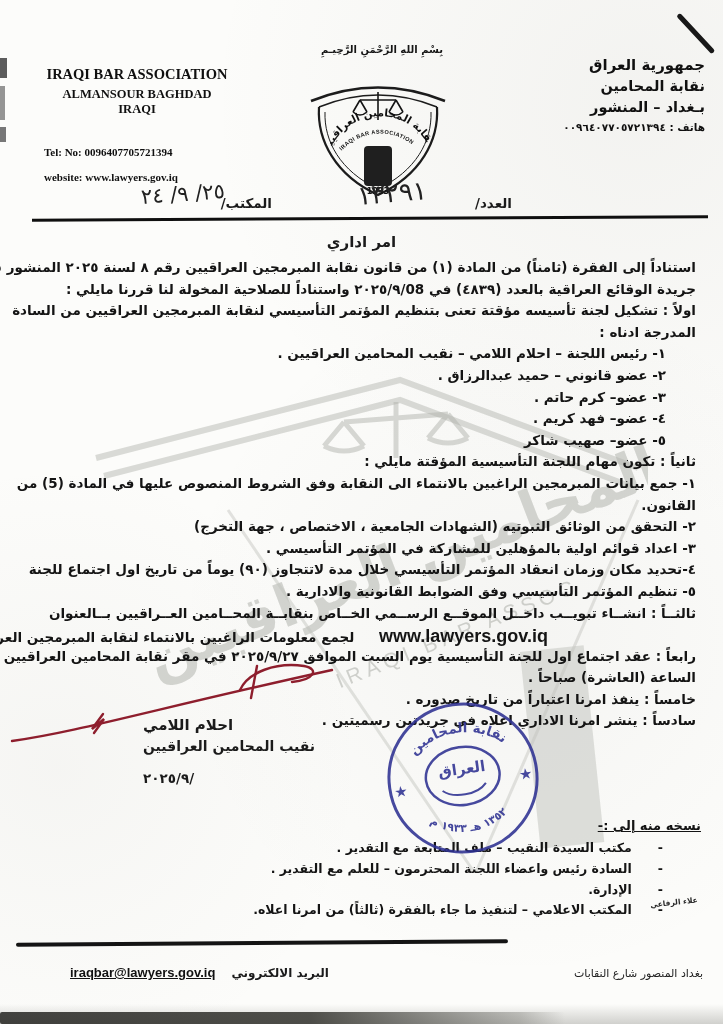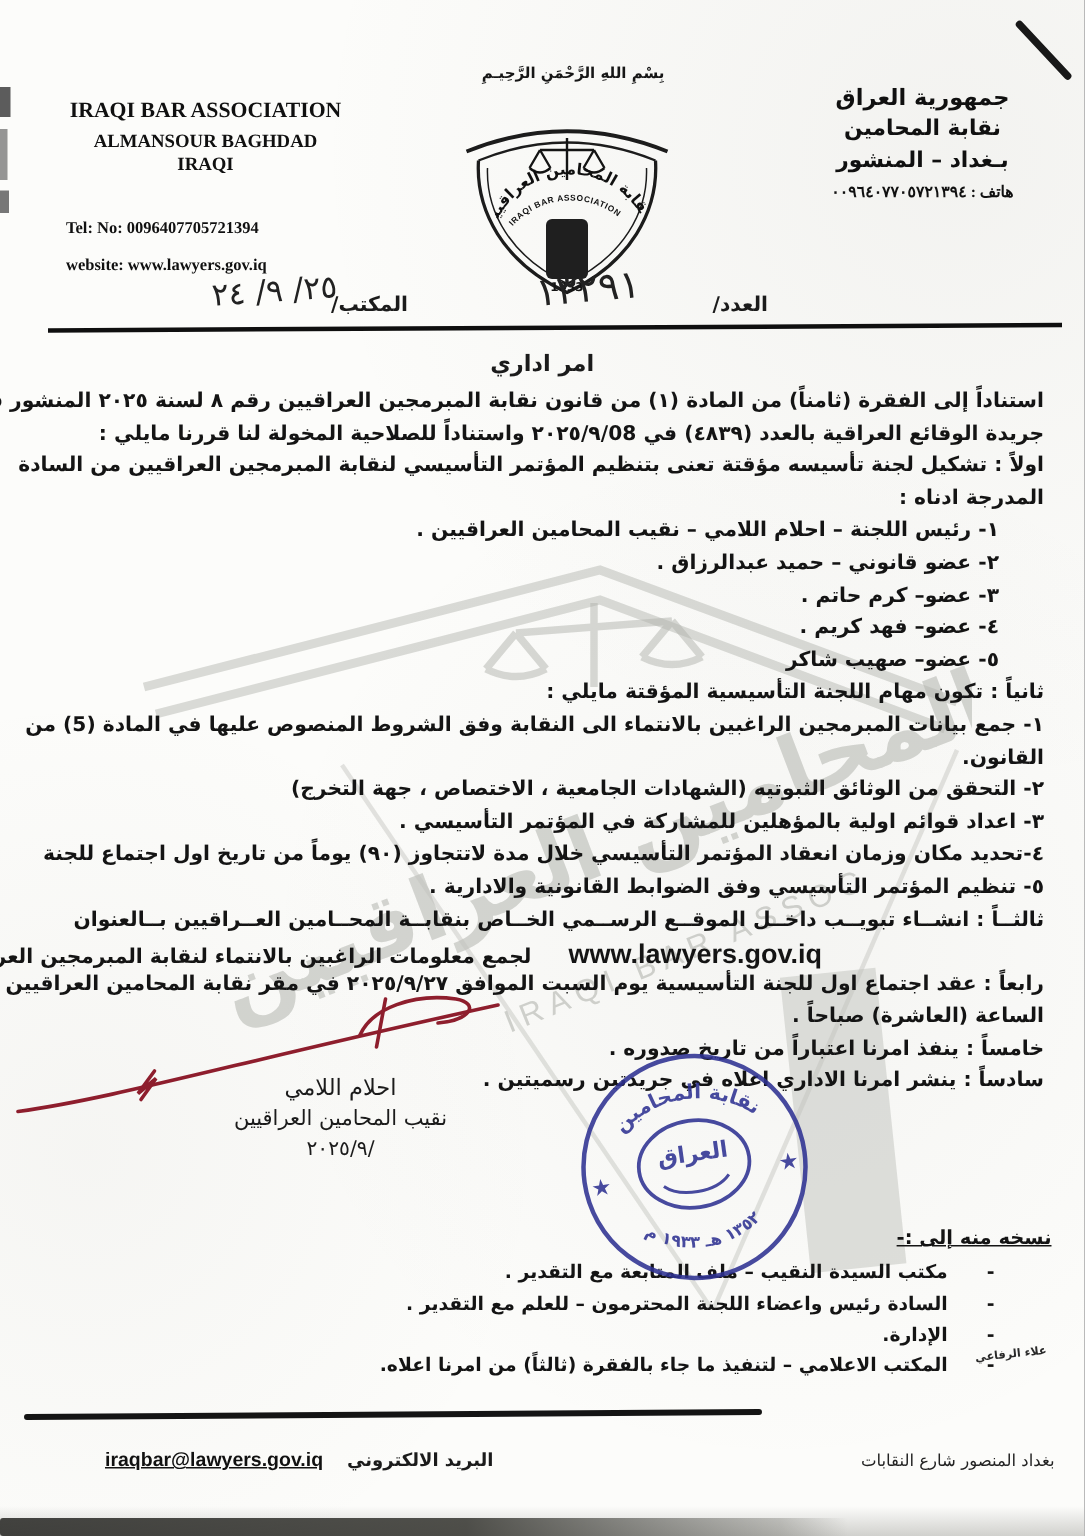--- a/index.html
+++ b/index.html
@@ -14,47 +14,47 @@
     font-family:"DejaVu Sans",sans-serif;
   }
   
   .hdr-en{position:absolute;left:44px;top:66px;width:186px;font-family:"Liberation Serif",serif;font-weight:bold;color:#101010;}
   .hdr-en .org{font-size:14.5px;text-align:center;}
   .hdr-en .loc{font-size:12.5px;text-align:center;margin-top:4px;}
   .hdr-en .tel{font-size:11px;margin-top:29px;}
   .hdr-en .web{font-size:11px;margin-top:13px;}
   .bismillah{position:absolute;left:298px;top:44px;width:168px;text-align:center;font-size:10px;font-weight:bold;color:#161616;}
   .logo{position:absolute;left:303px;top:74px;}
-  .hdr-ar{position:absolute;right:18px;top:56px;width:180px;text-align:center;font-weight:bold;direction:rtl;color:#101010;}
+  .hdr-ar{position:absolute;right:18px;top:56px;width:180px;font-weight:bold;direction:rtl;color:#101010;}
   .hdr-ar .l1{font-size:15px;}
   .hdr-ar .l2{font-size:14.5px;margin-top:4px;}
   .hdr-ar .l3{font-size:14.5px;margin-top:5px;letter-spacing:.5px;}
-  .hdr-ar .ph{font-size:10.5px;margin-top:6px;font-family:Liberation Serif, serif;}
+  .hdr-ar .ph{font-size:10.5px;margin-top:6px;}
   
   .refline{position:absolute;top:186px;left:0;width:723px;height:38px;}
   .ref-lbl{position:absolute;font-size:13.5px;font-weight:bold;direction:rtl;}
   .num-lbl{right:211px;top:9px;}
   .date-lbl{right:451px;top:9px;}
   .hand{color:#222;font-weight:normal;}
   .num-val{position:absolute;right:296px;top:-8px;font-size:26px;letter-spacing:7px;transform:rotate(-5deg);direction:ltr;}
   .date-val{position:absolute;right:498px;top:-4px;font-size:21px;letter-spacing:4px;transform:rotate(-4deg);direction:ltr;}
   .rule1{position:absolute;top:31px;left:32px;width:676px;height:3px;background:#0f0f0f;transform:rotate(-.3deg);}
   
   .title{position:absolute;top:233px;left:0;width:723px;text-align:center;font-size:15px;font-weight:bold;z-index:2;}
   .body{position:absolute;top:259px;right:27px;width:670px;direction:rtl;font-weight:bold;font-size:13.5px;color:#141414;z-index:2;}
   .line{height:21.6px;white-space:nowrap;}
   .indent1{margin-right:30px;}
   .url-line{margin-right:148px;}
   .url{direction:ltr;unicode-bidi:embed;font-family:"Liberation Sans",sans-serif;font-size:18px;font-weight:bold;margin-left:20px;}
   .ltr-num{direction:ltr;unicode-bidi:embed;}
   
-  .signature{position:absolute;top:716px;left:118px;width:218px;text-align:center;font-weight:normal;direction:rtl;z-index:2;}
+  .signature{position:absolute;top:716px;left:143px;width:218px;text-align:left;font-weight:bold;direction:rtl;z-index:2;}
   .sig-name{font-size:15px;}
   .sig-title{font-size:14px;margin-top:4px;}
-  .sig-date{font-size:13.5px;margin-top:4px;}
+  .sig-date{font-size:13.5px;margin-top:16px;}
   .red-sign{position:absolute;left:8px;top:644px;z-index:3;}
   .stamp{position:absolute;left:381px;top:696px;z-index:3;}
   
   .dist{position:absolute;top:818px;right:22px;width:682px;direction:rtl;z-index:2;color:#141414;}
   .dist-h{font-size:13px;font-weight:bold;text-decoration:underline;margin-bottom:7px;}
   .dist-item{font-size:12.5px;font-weight:bold;height:20.8px;padding-right:38px;white-space:nowrap;}
   .dash{display:inline-block;margin-left:26px;}
   .typist{position:absolute;left:650px;top:898px;font-size:7.5px;font-weight:bold;color:#2a2a2a;transform:rotate(-6deg);z-index:2;}
   
   .rule2{position:absolute;left:16px;top:941px;width:492px;height:3.5px;background:#141414;border-radius:2px;transform:rotate(-.4deg);}

